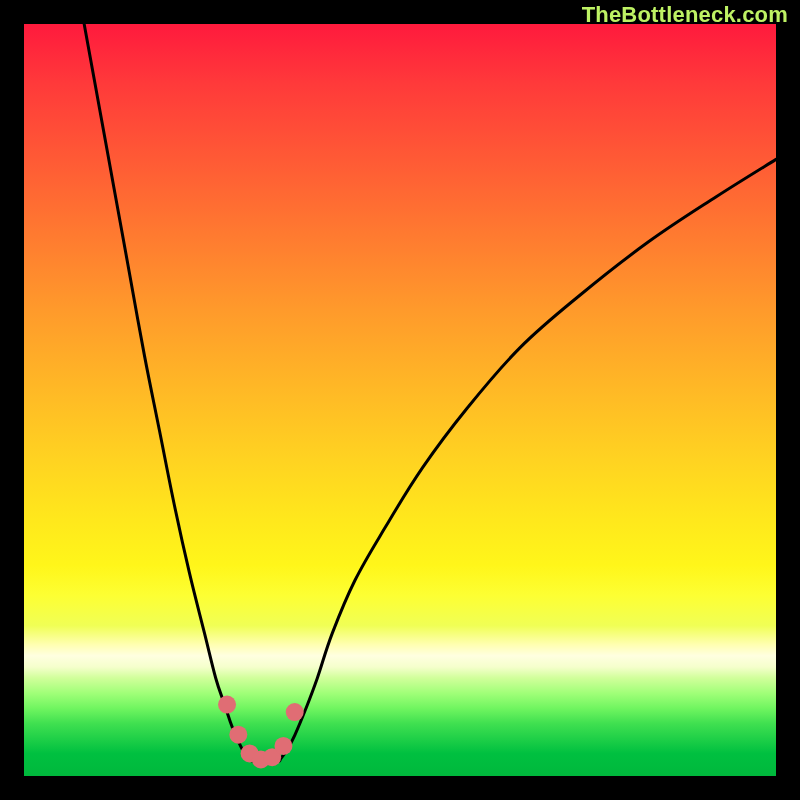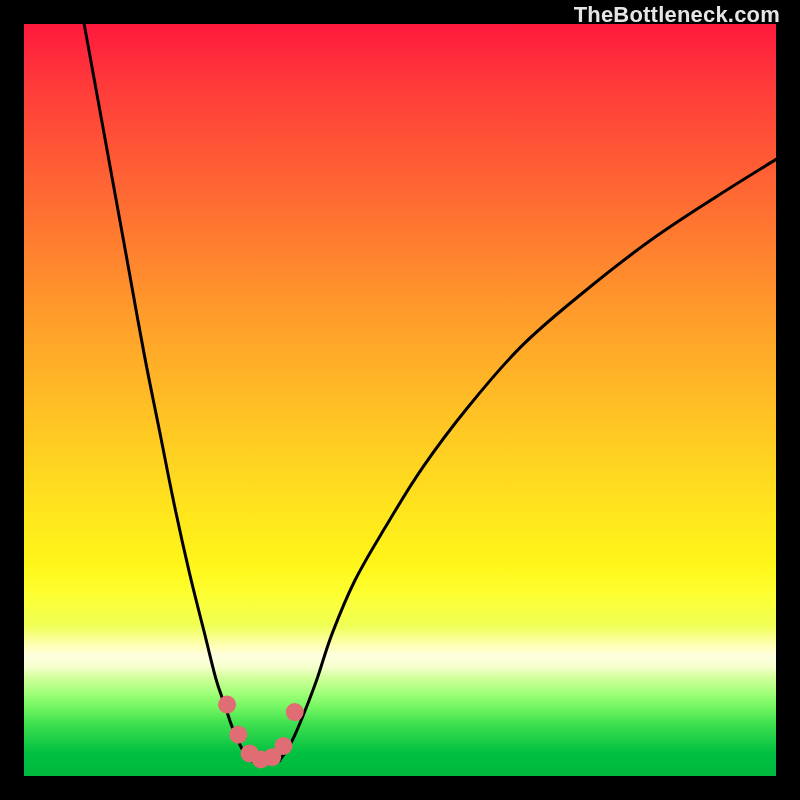--- a/index.html
+++ b/index.html
@@ -45,25 +45,25 @@
       #70f560 91%,
       #40e050 93%,
       #20d048 95%,
       #00c040 97%,
       #00b83c 100%
     );
   }
   .watermark {
     position: absolute;
     top: 2px;
-    right: 20px;
+    right: 12px;
     font-family: Arial, Helvetica, sans-serif;
     font-size: 22px;
     font-weight: 600;
-    color: #e5e5e5;
+    color: #bef264;
     letter-spacing: 0.2px;
   }
   svg.curves {
     position: absolute;
     left: 0;
     top: 0;
     width: 752px;
     height: 752px;
     pointer-events: none;
   }

